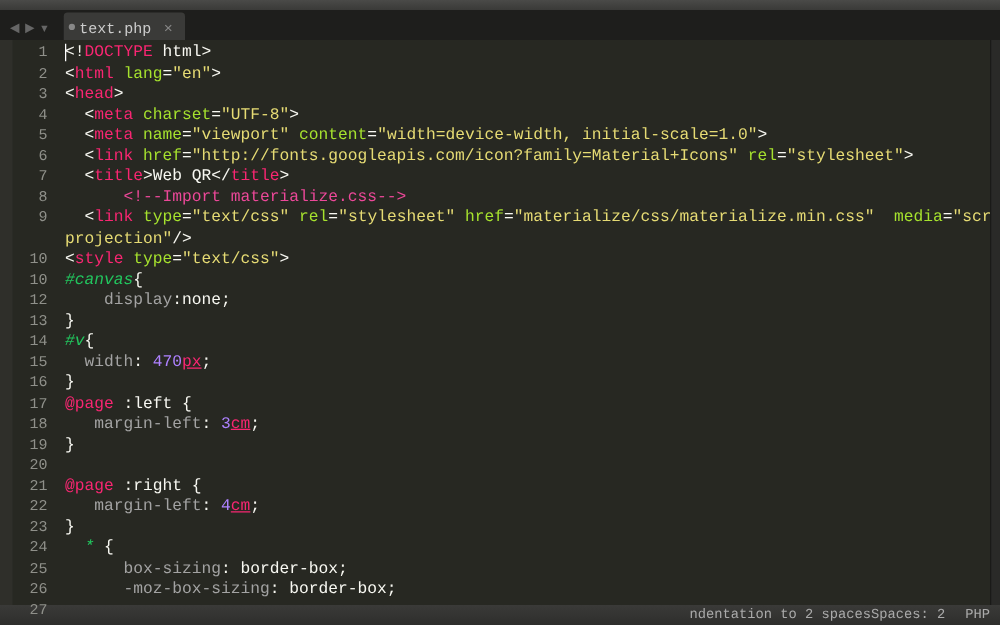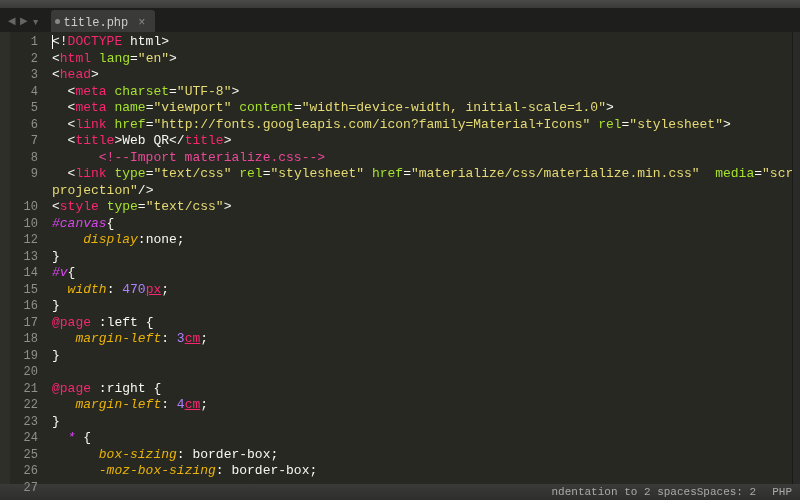--- a/index.html
+++ b/index.html
@@ -22,40 +22,40 @@
   .statusbar { height:16px; background:linear-gradient(#3a3a38,#2e2e2c); color:#aaa; font-size:11px; display:flex; align-items:center; justify-content:flex-end; padding:0 8px; }
   .statusbar .right { display:flex; gap:16px; }
   .cursor { display:inline-block; width:1px; height:14px; background:#fff; vertical-align:middle; margin-right:-1px; }
   
   .pun { color:#f8f8f2; }
   .tagp { color:#f8f8f2; }
   .tag { color:#f92672; }
   .attr { color:#a6e22e; }
   .str { color:#e6db74; }
   .cmt { color:#ec4899; }
-  .sel { color:#d946ef; font-style:italic;margin-top:20px; }
-  .prop { color:#eab308; font-style:italic; }
+  .sel { color:#22c55e; font-style:italic;margin-top:20px; }
+  .prop { color:#a3a3a3; }
   .num { color:#ae81ff; }
   .kw { color:#f92672; }
   .unit { color:#f92672;text-decoration:underline; }
 </style>
 </head>
 <body>
 
 <div class="titlebar"></div>
 
 <div class="tabbar">
   <div class="nav">
     <span>◄</span>
     <span>►</span>
     <span>▾</span>
   </div>
   <div class="tab">
     <span class="dirty"></span>
-    <span>title.php</span>
+    <span>text.php</span>
     <span class="x">×</span>
   </div>
 </div>
 
 <div class="editor">
   <div class="gutter-stripe"></div>
   <div class="gutter" id="gutter">
       <div>1</div>
       <div>2</div>
       <div>3</div>

